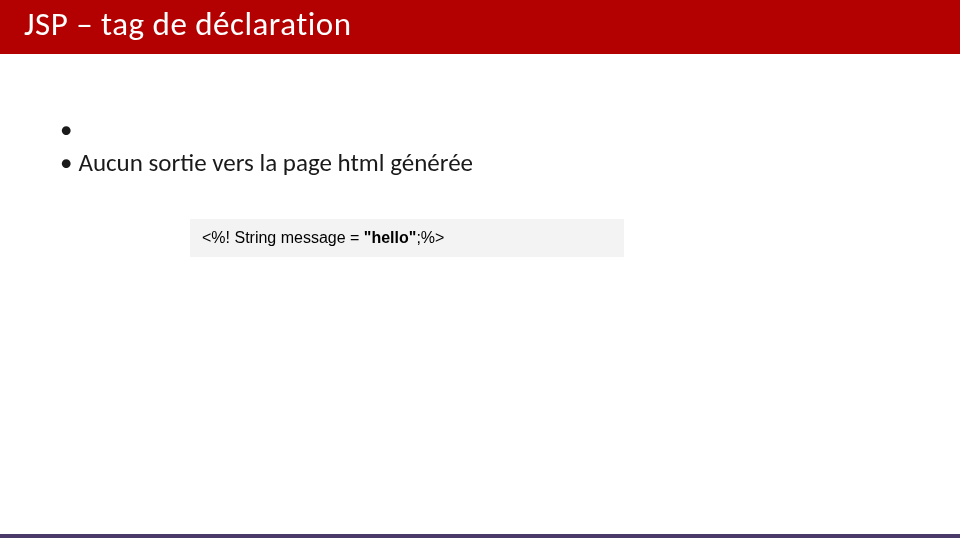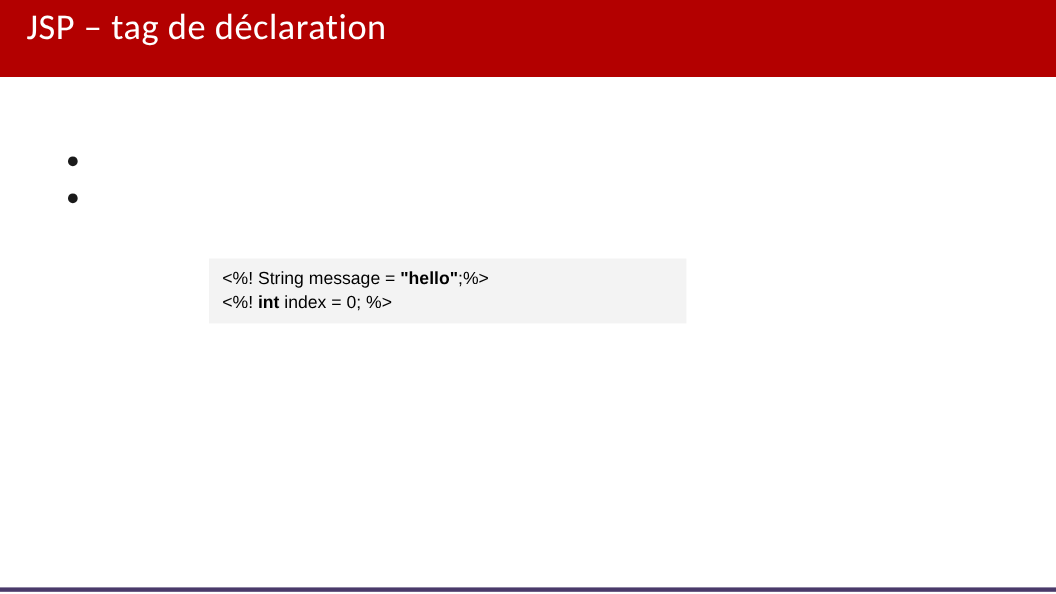--- a/index.html
+++ b/index.html
@@ -7,21 +7,21 @@
     padding: 0;
     width: 960px;
     height: 540px;
     font-family: Calibri, "Segoe UI", Arial, sans-serif;
     background: #ffffff;
     overflow: hidden;
   }
   .header {
     background: #b30000;
     color: #ffffff;
-    padding: 4px 24px 26px 24px;
+    padding: 4px 24px 10px 24px;
     font-size: 33px;
     font-weight: 400;
     letter-spacing: 0.5px;
   }
   .content {
     padding: 60px 60px 0 60px;
   }
   .bullet-list {
     font-size: 25px;
     color: #1a1a1a;
@@ -61,26 +61,24 @@
   <span>JSP – tag de déclaration</span>
 </div>
 
 <div class="content">
   <div class="bullet-list">
     <div class="bullet-item">
       <span class="bullet">•</span>
     </div>
     <div class="bullet-item">
       <span class="bullet">•</span>
+      <span>Aucun sortie vers la page html générée</span>
     </div>
   </div>
 
   <div class="code-block">
     <div>
       <span>&lt;%! String message = </span><span class="bold">"hello"</span><span>;%&gt;</span>
     </div>
-    <div>
-      <span>&lt;%! </span><span class="bold">int</span><span> index = 0; %&gt;</span>
-    </div>
   </div>
 </div>
 
 <div class="footer"></div>
 
 </body></html>

